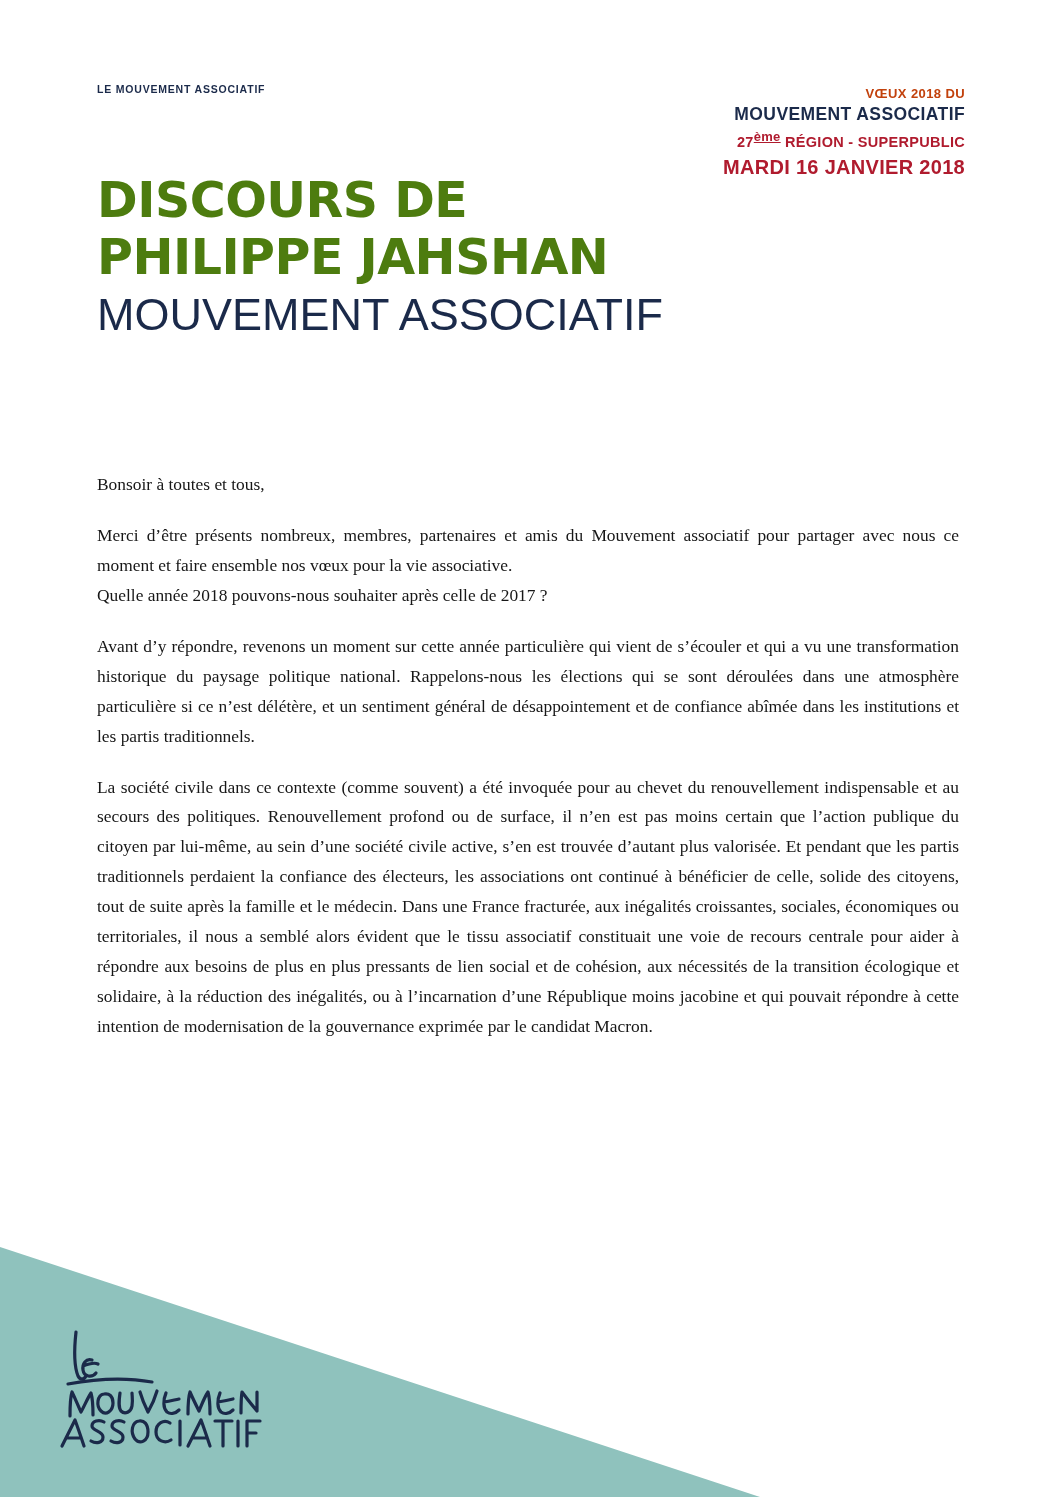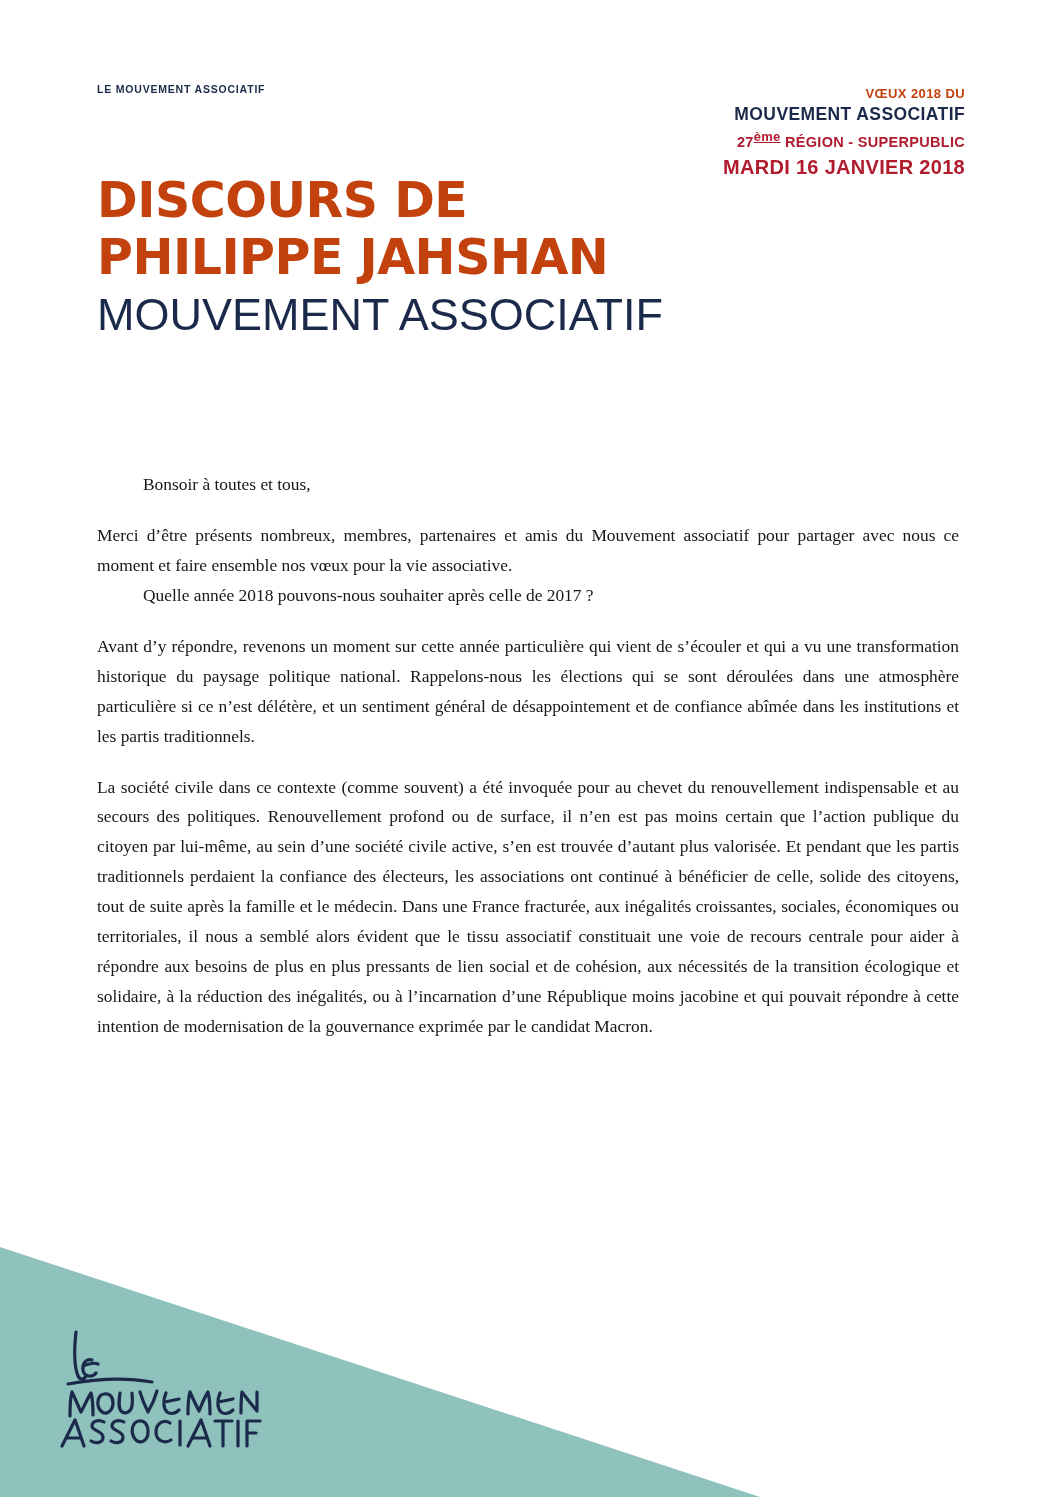--- a/index.html
+++ b/index.html
@@ -84,21 +84,21 @@
     position: absolute;
     left: 97px;
     top: 172px;
     width: 880px;
   }
   .title-1, .title-2 {
     font-family: "DejaVu Sans", sans-serif;
     font-weight: bold;
     font-size: 49px;
     letter-spacing: -0.5px;
-    color: #c2410c;
+    color: #4d7c0f;
     line-height: 1.17;
   }
   .title-3, .title-4 {
     font-family: "Liberation Sans", sans-serif;
     font-weight: normal;
     font-size: 45px;
     letter-spacing: 0px;
     color: #1b2a4a;
     line-height: 1.25;
   }
@@ -114,21 +114,20 @@
     line-height: 1.72;
     color: #171717;
   }
   .body-text p {
     margin: 0 0 21px 0;
     text-align: justify;
     text-justify: inter-word;
   }
   .body-text p.nojust {
     text-align: left;
-    margin-left: 46px;
   }
   .body-text p.tight {
     margin-bottom: 0;
   }
 
   
   .logo {
     position: absolute;
     left: 52px;
     top: 1320px;

